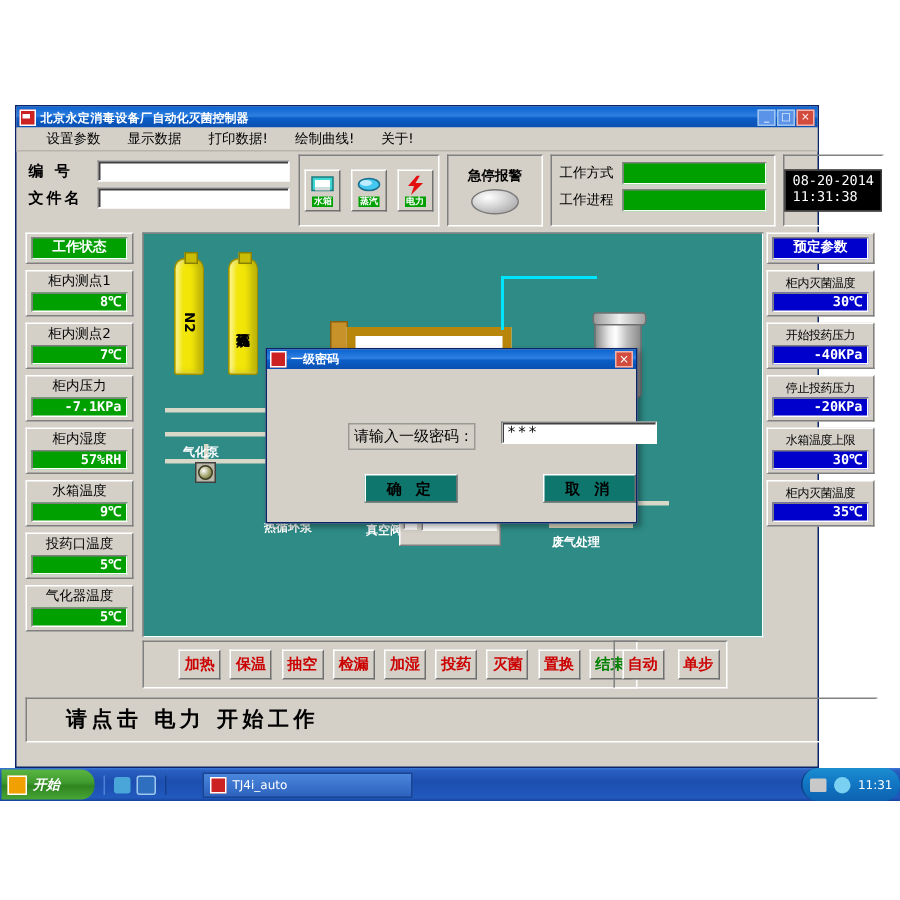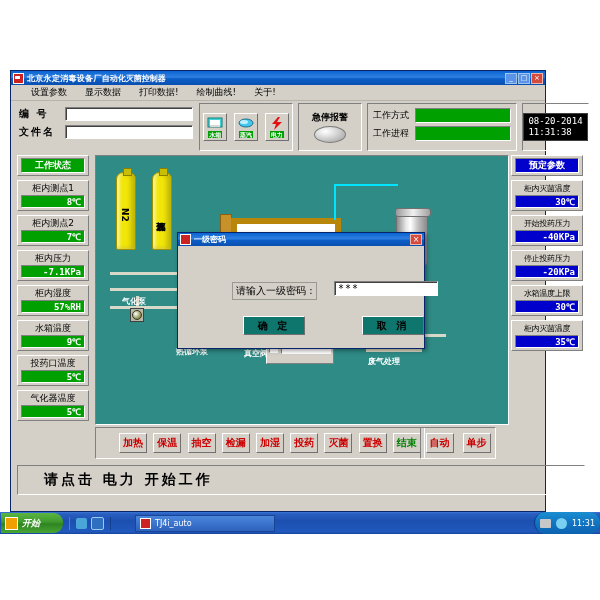--- a/index.html
+++ b/index.html
@@ -226,21 +226,21 @@
   }
   
   .actionbar{
     position:absolute;left:84px;top:356px;width:330px;height:32px;
     border:1px solid #808080;border-right-color:#ffffff;border-bottom-color:#ffffff;
     display:flex;align-items:center;justify-content:space-around;
     box-sizing:border-box;
     padding-left:20px;
   }
   .autobar{
-    position:absolute;left:409px;top:356px;width:76px;height:32px;
+    position:absolute;left:398px;top:356px;width:76px;height:32px;
     border:1px solid #808080;border-right-color:#ffffff;border-bottom-color:#ffffff;
     display:flex;align-items:center;justify-content:space-around;
     box-sizing:border-box;
   }
   .abtn{
     width:28px;height:20px;background:#d4d0c8;
     border:1px solid #ffffff;border-right-color:#707070;border-bottom-color:#707070;
     font-size:10px;font-weight:bold;color:#cc0000;
     display:flex;align-items:center;justify-content:center;
     box-sizing:border-box;cursor:default;

